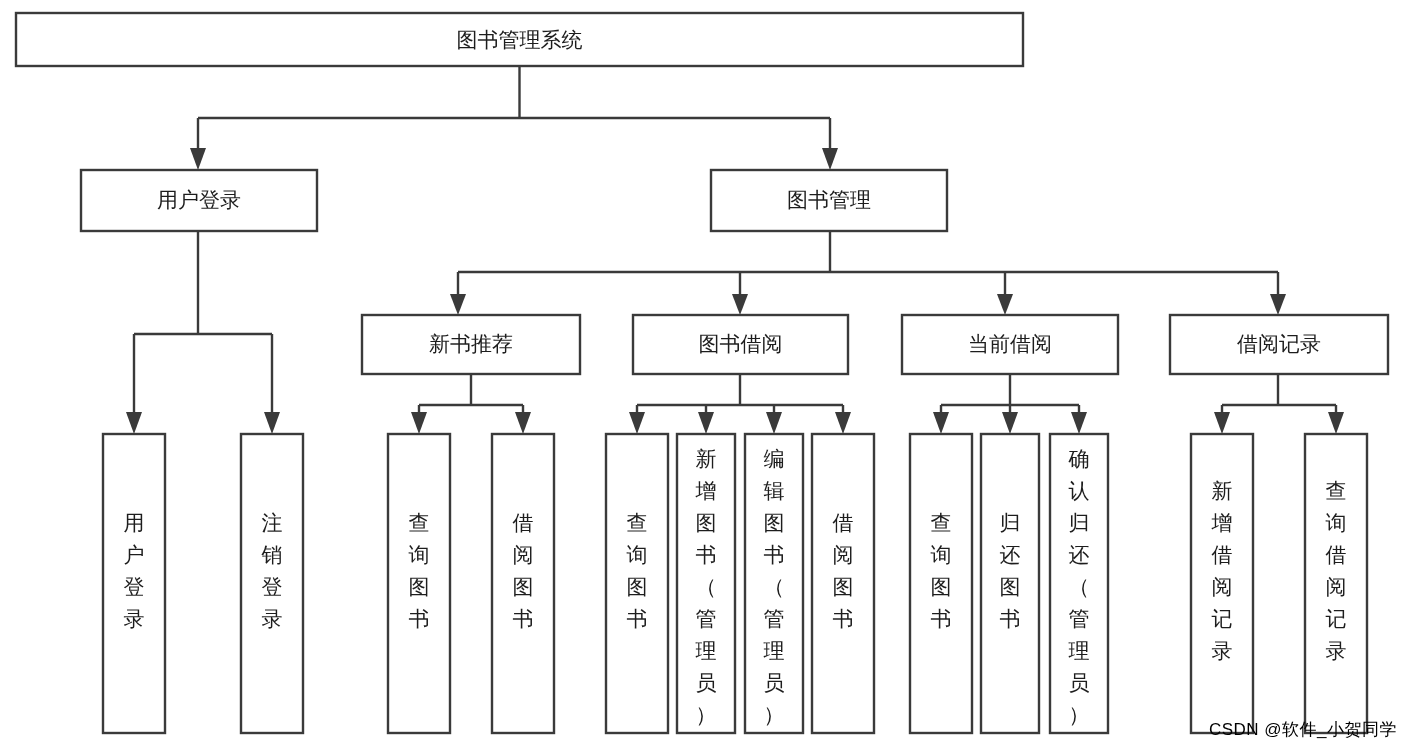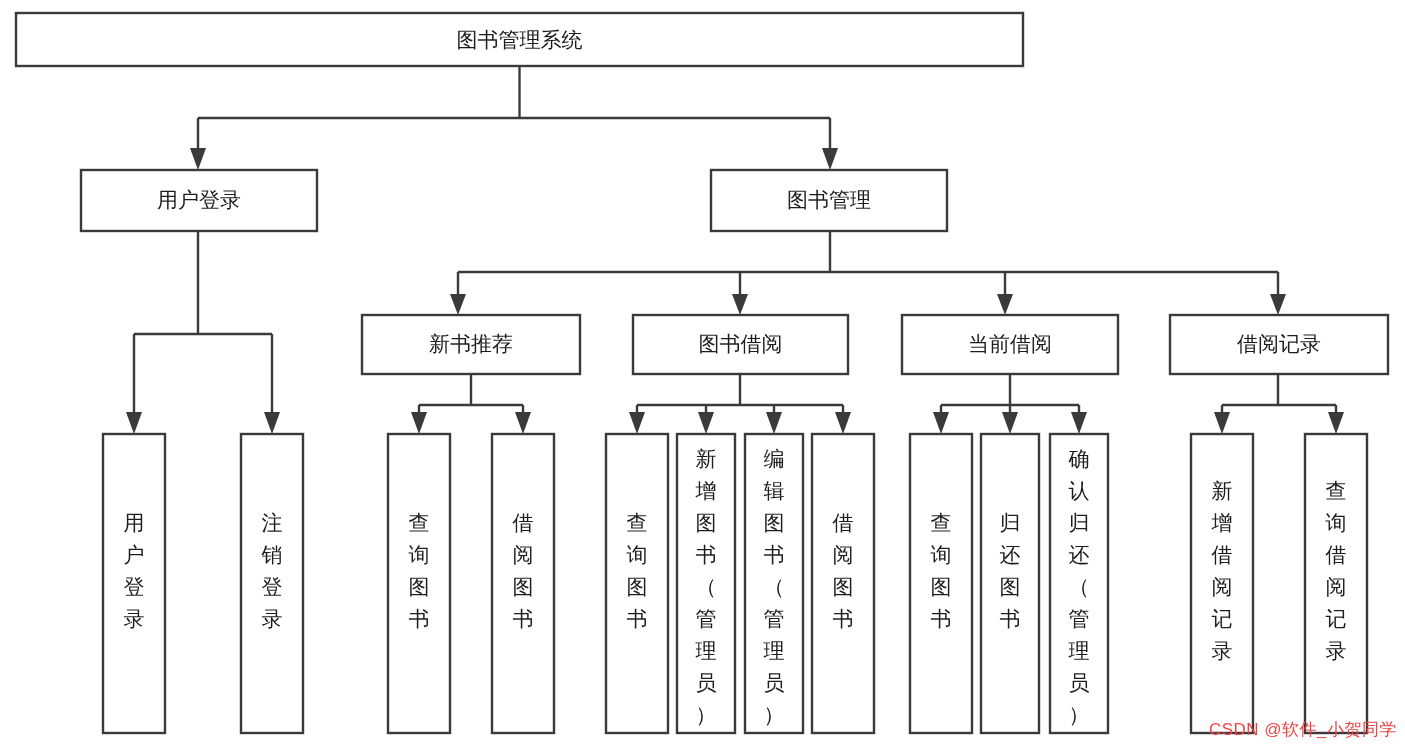--- a/index.html
+++ b/index.html
@@ -54,21 +54,21 @@
     font-size: 21px;
     fill: #1d1d1d;
     text-anchor: middle;
   }
   .watermark-text {
     position: absolute;
     right: 8px;
     bottom: 6px;
     font-family: "Liberation Sans", "DejaVu Sans", sans-serif;
     font-size: 17px;
-    color: #ef4444;
+    color: #000000;
     white-space: nowrap;
     letter-spacing: 0.5px;
   }
 </style>
 </head>
 <body>
 
 <div id="diagram-root">
 
   <svg class="diagram-canvas" viewBox="0 0 1405 747" xmlns="http://www.w3.org/2000/svg">

